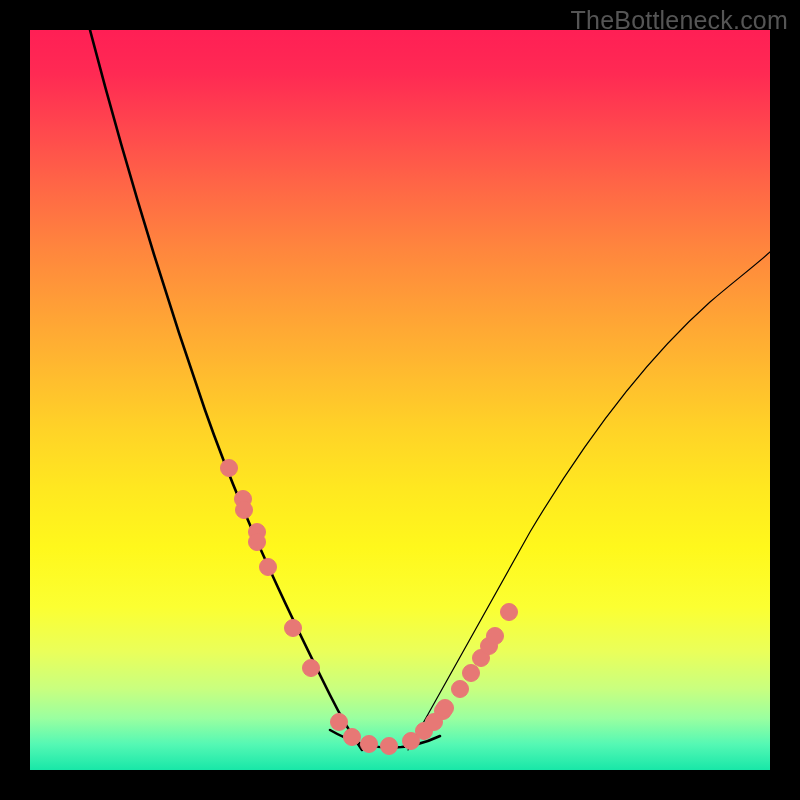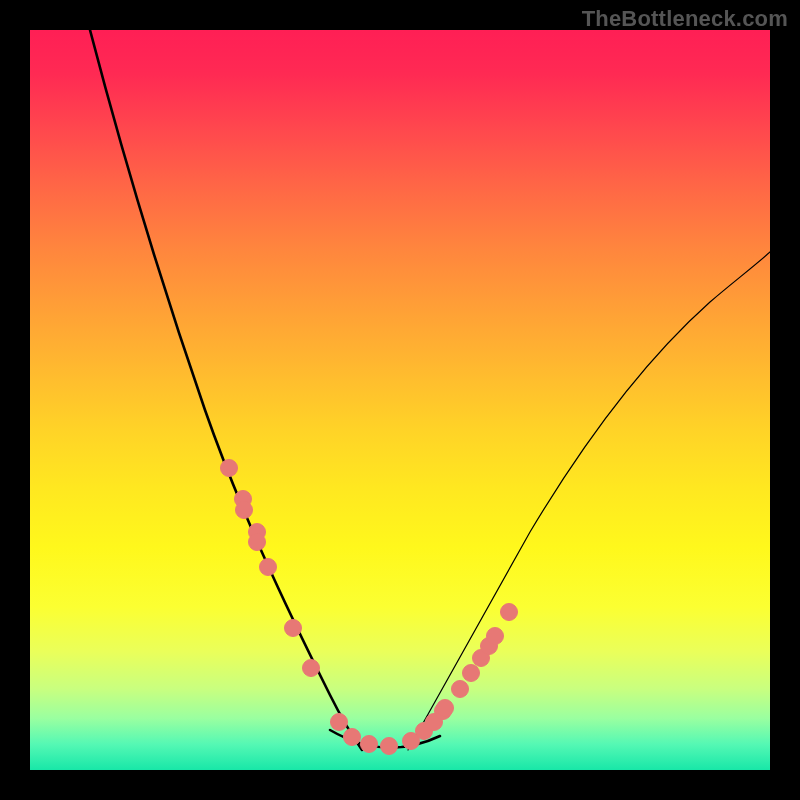--- a/index.html
+++ b/index.html
@@ -8,24 +8,24 @@
     width: 800px;
     height: 800px;
     background: #000;
     position: relative;
   }
   .watermark {
     position: absolute;
     top: 6px;
     right: 12px;
     font-family: Arial, Helvetica, sans-serif;
-    font-size: 22px;
+    font-size: 25px;
     color: #555;
     letter-spacing: 0.2px;
-    font-weight: 700;
+    font-weight: 400;
   }
   .plot {
     position: absolute;
     left: 30px;
     top: 30px;
     width: 740px;
     height: 740px;
     overflow: hidden;
   }
   .gradient {

